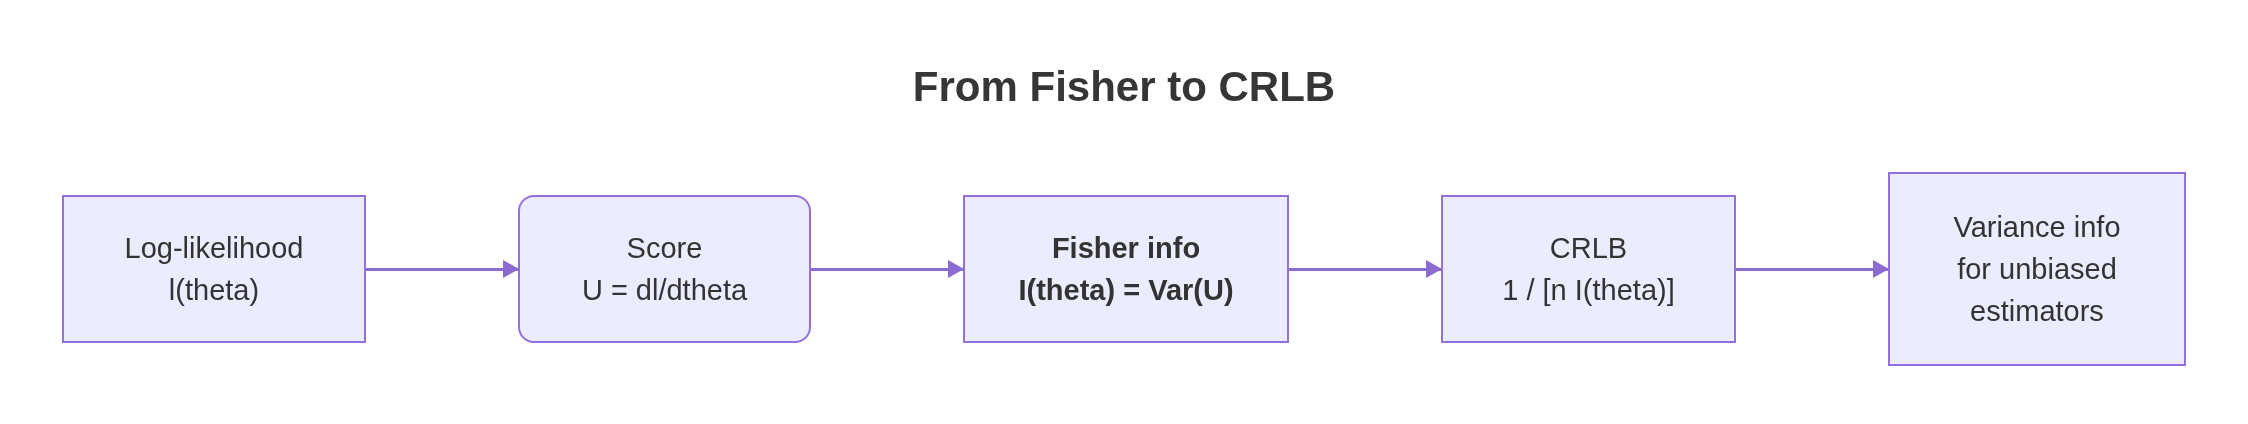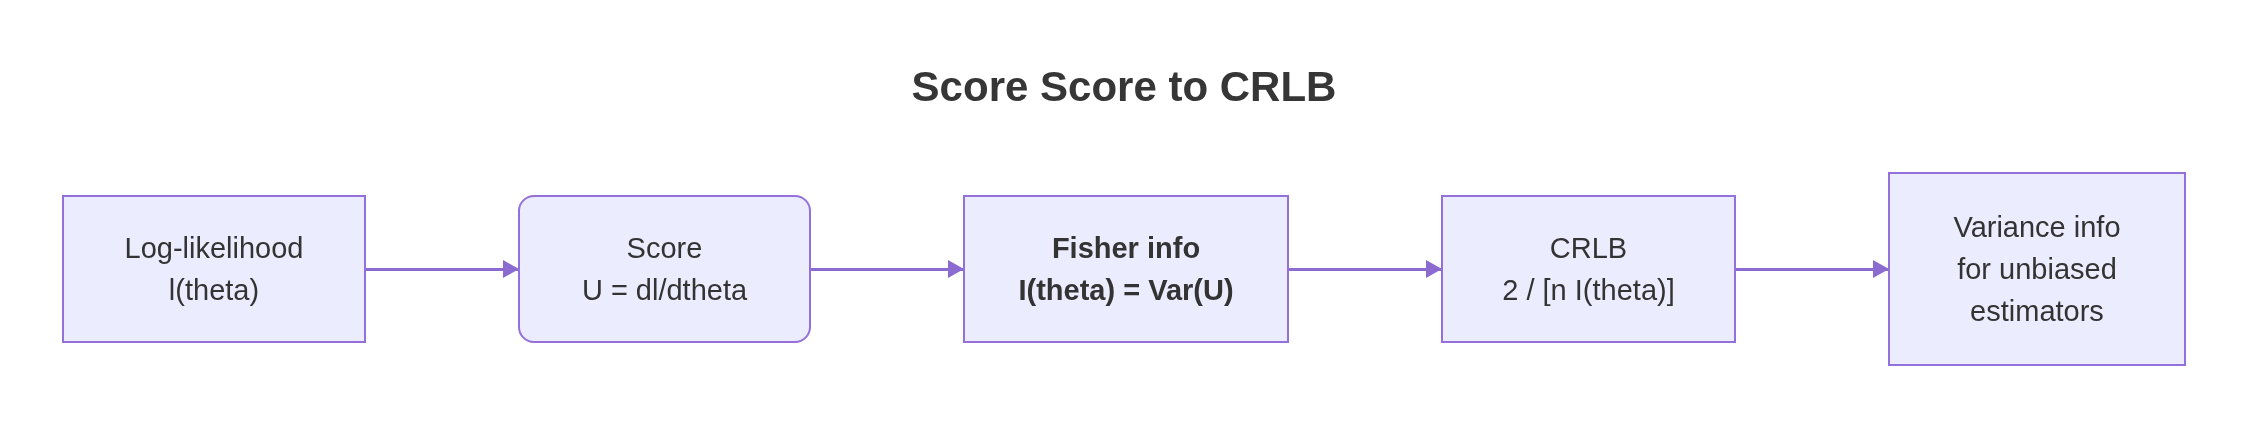--- a/index.html
+++ b/index.html
@@ -71,40 +71,40 @@
     height: 0;
     border-left: 16px solid #8C6BD1;
     border-top: 9px solid transparent;
     border-bottom: 9px solid transparent;
   }
 </style>
 </head>
 <body>
 
 <div class="canvas">
-  <h1 class="title">Score Score to CRLB</h1>
+  <h1 class="title">From Fisher to CRLB</h1>
 
   <div class="flow">
     <div class="node node-1">Log-likelihood
 l(theta)</div>
 
     <div class="connector"></div>
 
     <div class="node node-2">Score
 U = dl/dtheta</div>
 
     <div class="connector"></div>
 
     <div class="node node-3">Fisher info
 I(theta) = Var(U)</div>
 
     <div class="connector"></div>
 
     <div class="node node-4">CRLB
-2 / [n I(theta)]</div>
+1 / [n I(theta)]</div>
 
     <div class="connector"></div>
 
     <div class="node node-5">Variance info
 for unbiased
 estimators</div>
   </div>
 </div>
 
 </body></html>

